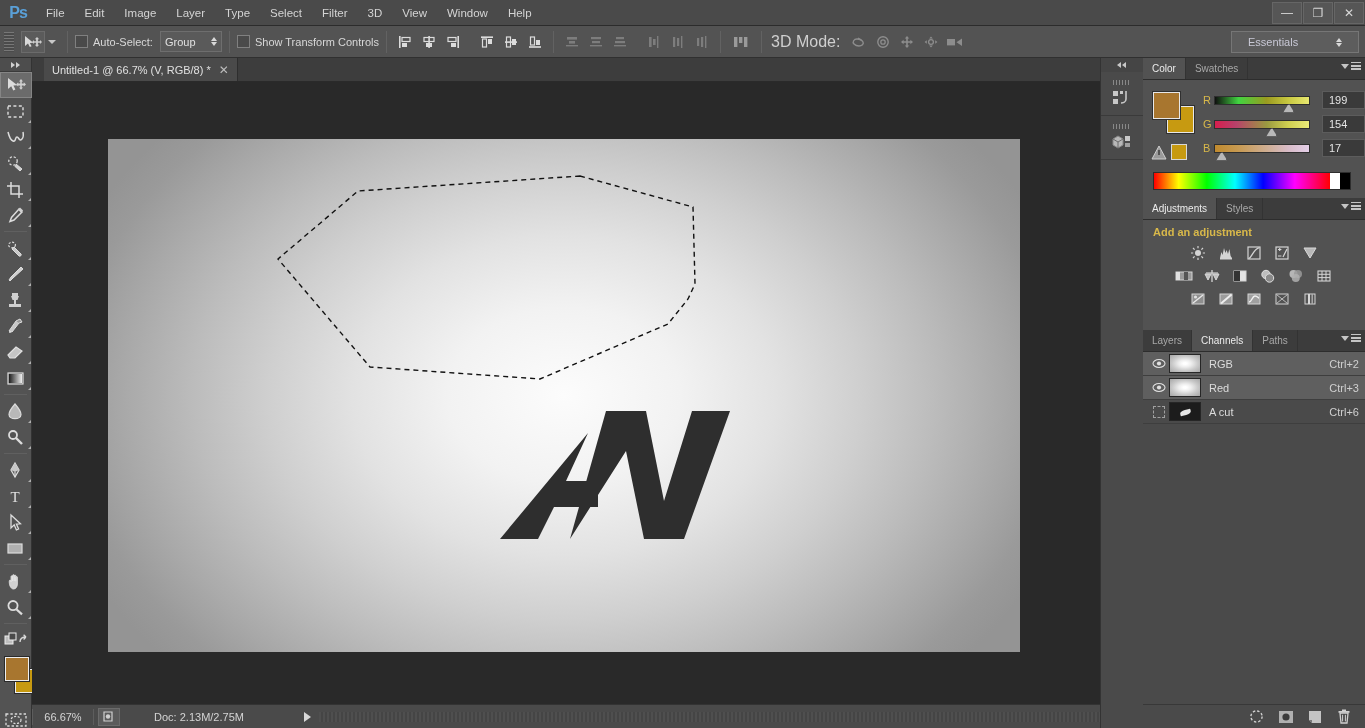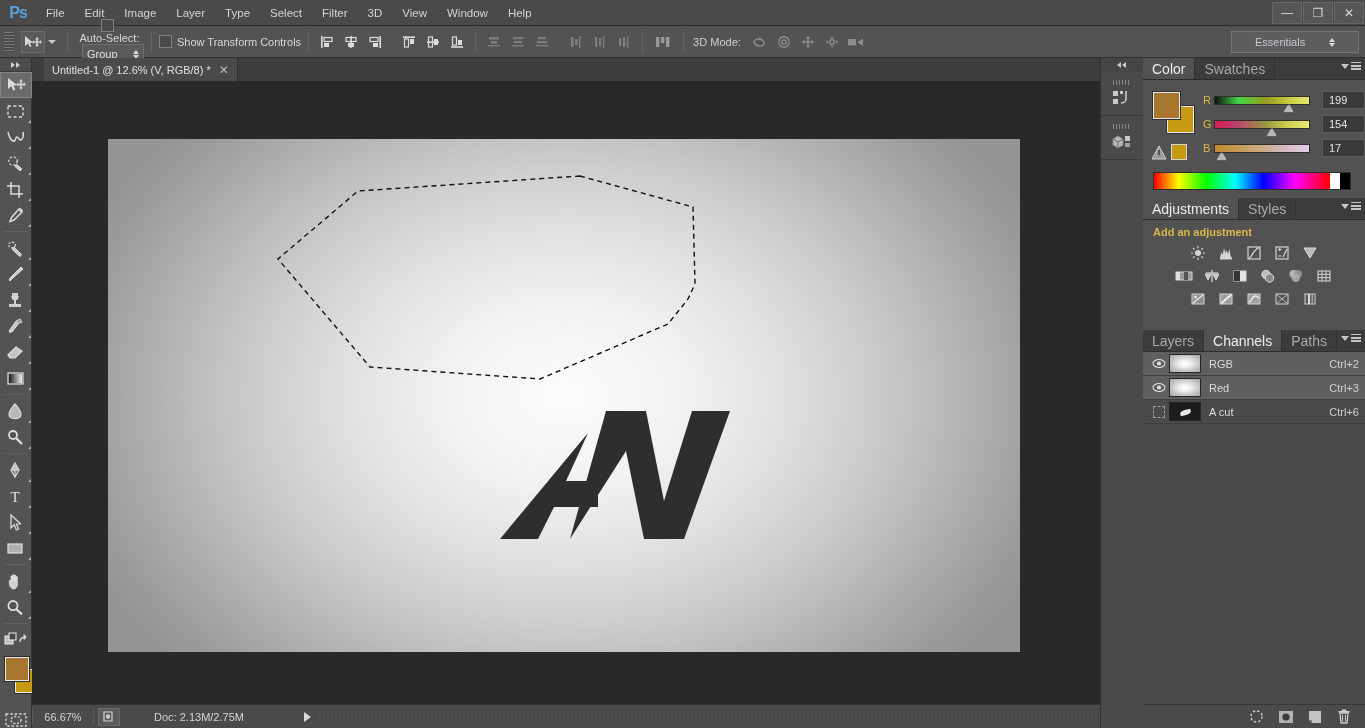--- a/index.html
+++ b/index.html
@@ -64,25 +64,25 @@
     min-width:62px; height:21px; background:#5a5a5a;
     border:1px solid #6e6e6e; padding:0 4px; margin-left:7px; color:#e0e0e0; font-size:11px;
   }
   .spin { display:flex; flex-direction:column; gap:1px; margin-left:6px; }
   .spin i { width:0;height:0;border-left:3.5px solid transparent;border-right:3.5px solid transparent; }
   .spin i.up { border-bottom:4px solid #d8d8d8; }
   .spin i.dn { border-top:4px solid #d8d8d8; }
   .align-group { display:flex; align-items:center; gap:2px; }
   .abtn { width:22px; height:22px; display:flex; align-items:center; justify-content:center; }
   .abtn svg { display:block; }
-  .mode3d { color:#cfcfcf; font-size:11px; margin:0 8px 0 2px; }
+  .mode3d { color:#cfcfcf; font-size:16px; margin:0 8px 0 2px; }
   .ws-select {
     position:absolute; right:6px; top:5px; width:128px; height:22px;
     background:#5d5d5d; border:1px solid #767676; display:flex;
-    align-items:center; justify-content:space-between; padding:0 23px;
+    align-items:center; justify-content:space-between; padding:0 16px;
     color:#c9c9d6; font-size:11px;
   }
 
   
   .toolbar {
     position:absolute; left:0; top:58px; width:32px; height:670px;
     background:#535353; border-right:1px solid #333;
   }
   .tb-expand {
     height:14px; display:flex; align-items:center; justify-content:center;
@@ -180,21 +180,21 @@
   .md-grip { width:18px; height:5px;
     background:repeating-linear-gradient(to right,#888 0 1px,#4a4a4a 1px 3px); }
 
   
   .rpanels { position:absolute; left:1143px; top:58px; width:222px; height:670px; background:#454545; }
   .panel-tabs {
     display:flex; align-items:stretch; height:22px; background:#3c3c3c;
     border-bottom:1px solid #2d2d2d; position:relative;
   }
   .ptab {
-    padding:0 9px; display:flex; align-items:center; font-size:14px;
+    padding:0 9px; display:flex; align-items:center; font-size:10px;
     color:#a8a8a8; background:#3c3c3c; border-right:1px solid #333;
   }
   .ptab.active { background:#525252; color:#ececec; }
   .pmenu {
     position:absolute; right:4px; top:4px; display:flex; align-items:center; gap:2px;
   }
   .pmenu .ar { width:0;height:0;border-left:4px solid transparent;border-right:4px solid transparent;border-top:5px solid #c5c5c5; }
   .pmenu .ln { width:10px; height:8px;
     background:repeating-linear-gradient(to bottom,#c5c5c5 0 1.5px,transparent 1.5px 3.2px); }
 
@@ -312,21 +312,21 @@
           <path d="M13 2 L15.2 4.2 L13.9 4.2 L13.9 6.3 L16 6.3 L16 5 L18 7 L16 9 L16 7.7 L13.9 7.7 L13.9 9.8
                    L15.2 9.8 L13 12 L10.8 9.8 L12.1 9.8 L12.1 7.7 L10 7.7 L10 9 L8 7 L10 5 L10 6.3 L12.1 6.3
                    L12.1 4.2 L10.8 4.2 Z" fill="#cccccc"></path>
         </svg>
       </div>
       <div class="caretd"></div>
     </div>
 
     <div class="vsep"></div>
 
-    <div style="display:flex;align-items:center;flex-direction:column;">
+    <div style="display:flex;align-items:center;">
       <div class="chk"></div>
       <span class="olabel">Auto-Select:</span>
       <div class="select-box">
         <span>Group</span>
         <span class="spin">
             <i class="up"></i>
             <i class="dn"></i>
           </span>
       </div>
     </div>
@@ -657,21 +657,21 @@
               <rect x="2" y="2" width="20" height="12" fill="none" stroke="#dcdcdc" stroke-width="1.3" stroke-dasharray="2.4 2"></rect>
               <ellipse cx="12" cy="8" rx="5" ry="3.6" fill="none" stroke="#dcdcdc" stroke-width="1.2" stroke-dasharray="2 1.6"></ellipse>
             </svg>
           </div>
         </div>
       </div>
   </div>
 
   <div class="tabbar">
     <div class="doc-tab">
-      <span>Untitled-1 @ 12.6% (V, RGB/8) *</span>
+      <span>Untitled-1 @ 66.7% (V, RGB/8) *</span>
       <span class="tab-close">✕</span>
     </div>
   </div>
 
   <div class="canvas-area">
     <div class="artboard">
       <svg class="artletter" width="300" height="200" viewBox="0 0 300 200">
         <path d="M92 150 L128 22 L168 22 L186 112 L214 22 L252 22 L206 150 L166 150 L148 62 Z" fill="#2e2e2e"></path>
         <path d="M22 150 L60 150 L76 118 L120 118 L120 92 L88 92 L110 44 Z" fill="#2e2e2e"></path>
       </svg>

